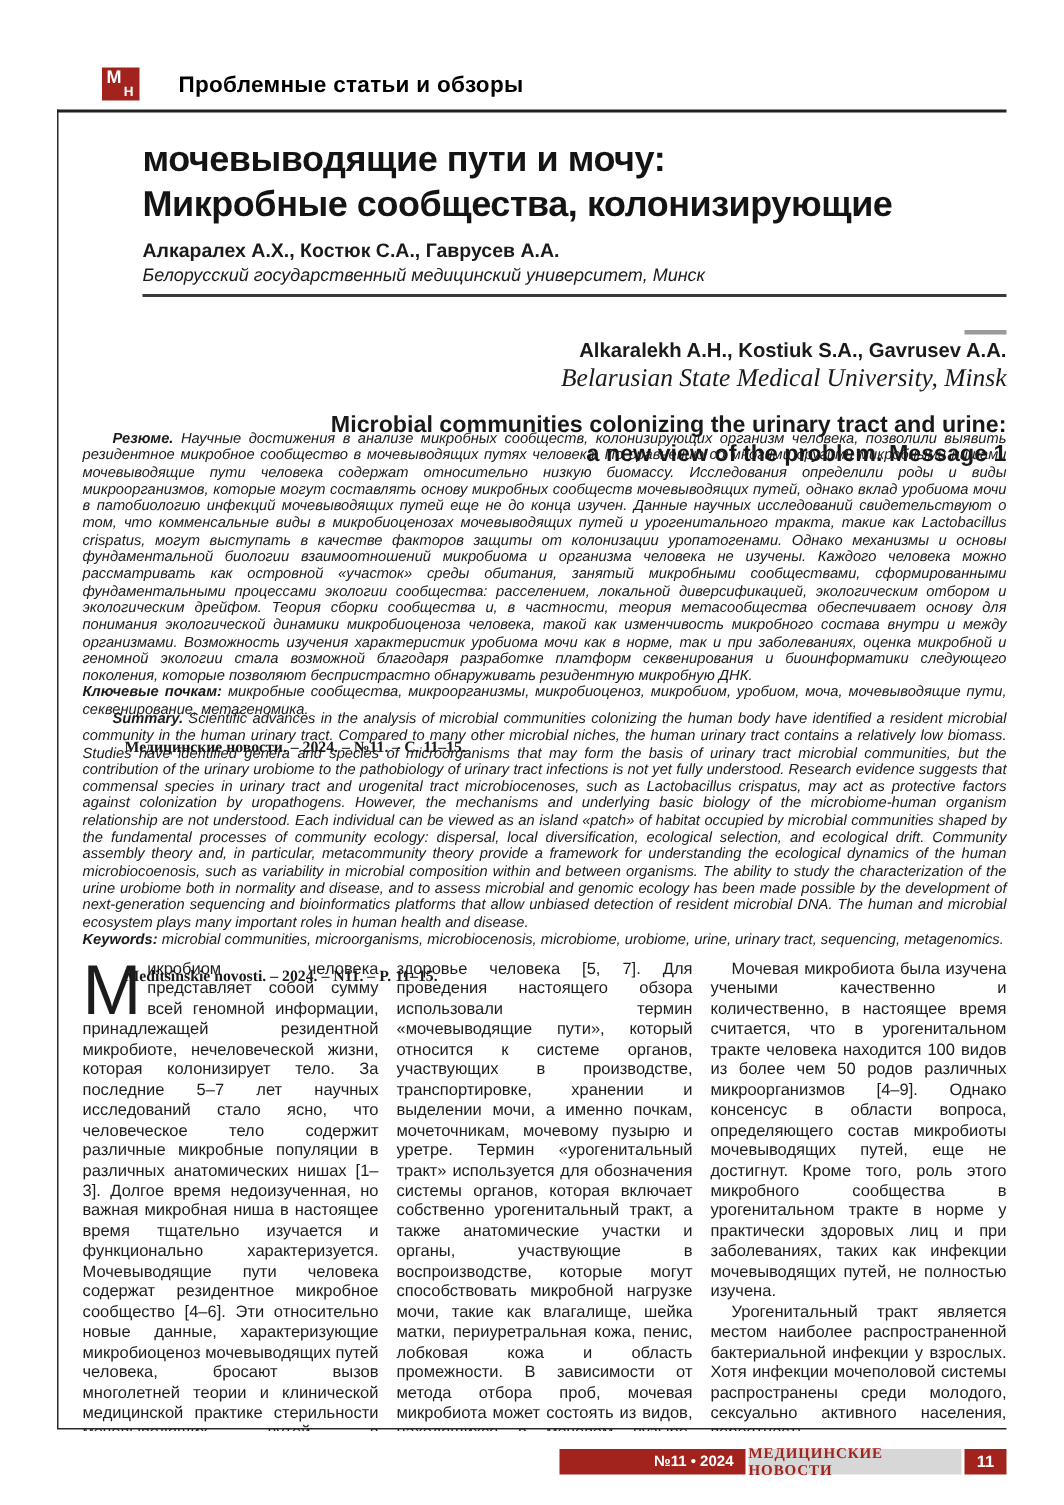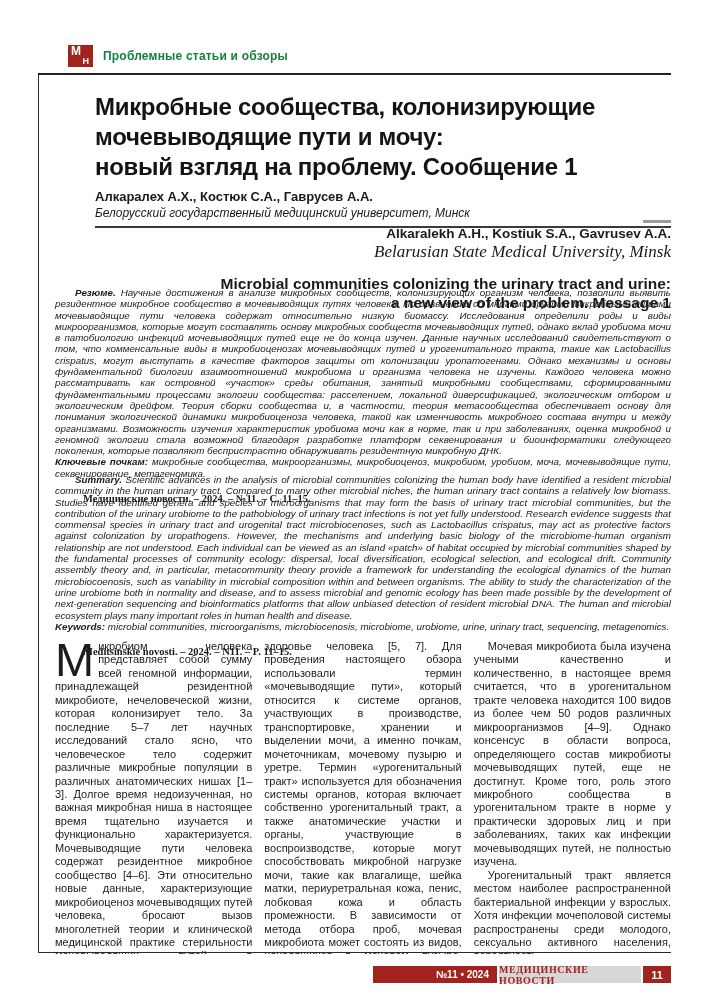--- a/index.html
+++ b/index.html
@@ -8,21 +8,21 @@
     position:relative; width:709px; height:1003px; background:#ffffff;
     font-family:"Liberation Sans", sans-serif; color:#1a1a1a; overflow:hidden;
   }
   
   .v-rule { position:absolute; left:38px; top:73px; height:879px; width:1px; background:#2a2a2a; }
   .sec-header { position:absolute; left:55px; top:45px; width:616px; }
   .hdr-row { display:flex; align-items:center; margin-left:13px; }
   .logo-box { position:relative; width:25px; height:22px; background:#a2231d; flex:0 0 auto; }
   .logo-box .l1 { position:absolute; left:3px; top:0px; color:#fff; font-weight:bold; font-size:12px; line-height:13px; }
   .logo-box .l2 { position:absolute; right:4px; bottom:1px; color:#fff; font-weight:bold; font-size:9px; line-height:10px; }
-  .section-label { margin-left:10px; font-weight:bold; font-size:12px; color:#15803d; letter-spacing:.2px; }
+  .section-label { margin-left:26px; font-weight:bold; font-size:15px; color:#000000; letter-spacing:.2px; }
   .hdr-rule { margin-top:6px; height:2px; background:#222; width:616px; margin-left:-17px; width:633px; }
   
   .sec-title { position:absolute; left:95px; top:92px; width:576px; }
   .title-line { font-weight:bold; font-size:24px; line-height:30px; letter-spacing:-0.3px; color:#141414; }
   .authors-ru { margin-top:7px; font-weight:bold; font-size:13px; }
   .affil-ru { margin-top:2px; font-style:italic; font-size:12px; }
   .title-divider { margin-top:6px; height:2px; background:#3a3a3a; }
   .divider-tick { position:absolute; right:0; top:128px; width:28px; height:3px; background:#9a9a9a; }
   
   .sec-en { position:absolute; left:95px; top:226px; width:576px; text-align:right; }
@@ -64,23 +64,22 @@
       <div class="logo-box">
         <span class="l1">М</span>
         <span class="l2">Н</span>
       </div>
       <div class="section-label">Проблемные статьи и обзоры</div>
     </div>
     <div class="hdr-rule"></div>
   </div>
 
   <div class="sec-title">
+    <div class="title-line">мочевыводящие пути и мочу:</div>
     <div class="title-line">Микробные сообщества, колонизирующие</div>
-    <div class="title-line">мочевыводящие пути и мочу:</div>
-    <div class="title-line">новый взгляд на проблему. Сообщение 1</div>
     <div class="authors-ru">Алкаралех А.Х., Костюк С.А., Гаврусев А.А.</div>
     <div class="affil-ru">Белорусский государственный медицинский университет, Минск</div>
     <div class="title-divider"></div>
     <div class="divider-tick"></div>
   </div>
 
   <div class="sec-en">
     <div class="en-authors">Alkaralekh A.H., Kostiuk S.A., Gavrusev A.A.</div>
     <div class="en-affil">Belarusian State Medical University, Minsk</div>
     <div class="en-title">

